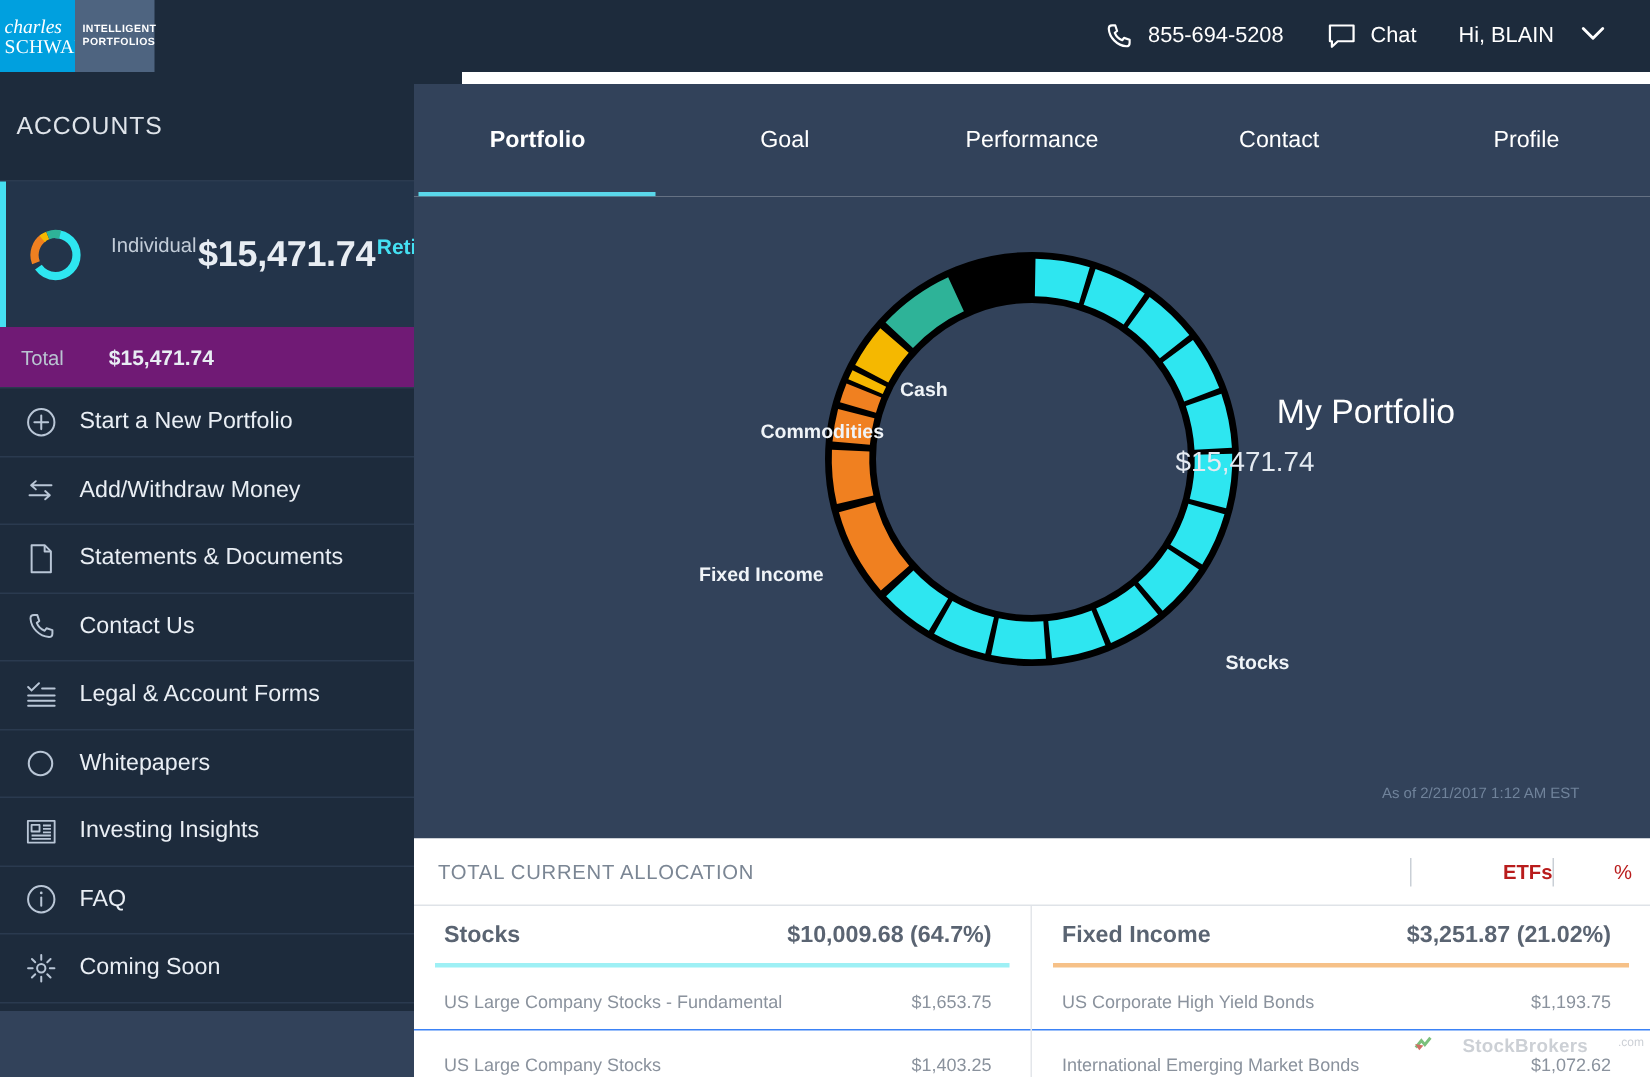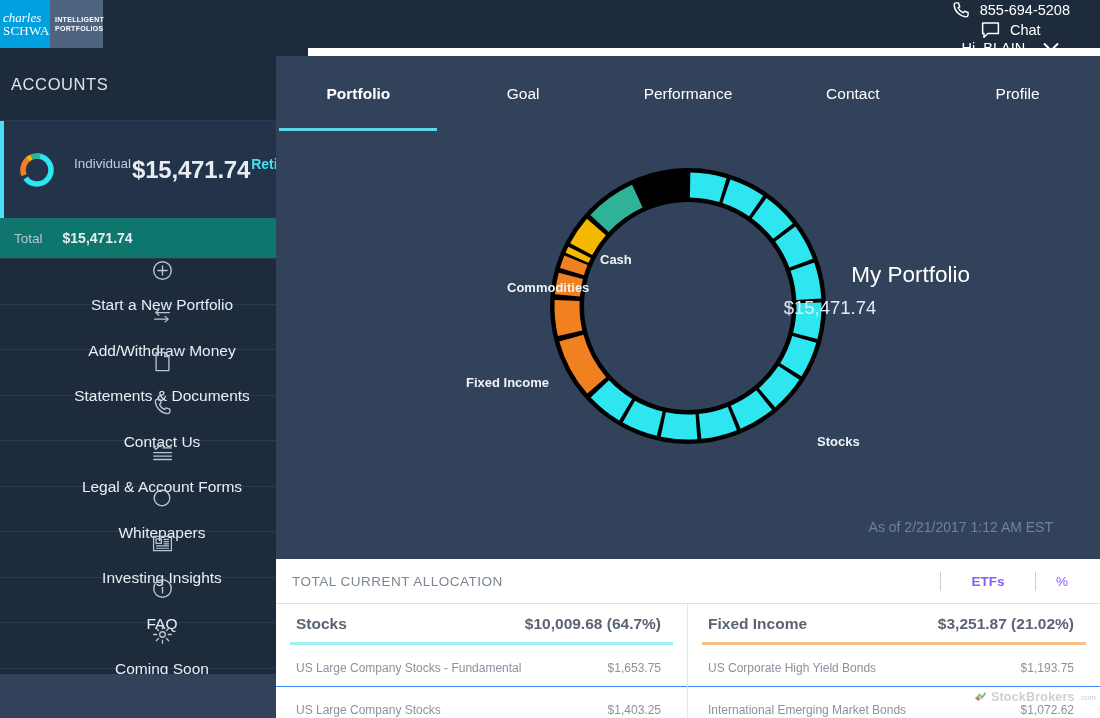--- a/index.html
+++ b/index.html
@@ -27,21 +27,20 @@
   .logo-ip {
     width: 53px; height: 48px; background: #4e6480;
     color: #ffffff; display: flex; flex-direction: column;
     justify-content: center; align-items: flex-start; padding-left: 5px;
     font-size: 7px; font-weight: bold; letter-spacing: .3px; line-height: 1.35;
   }
   .top-right {
     position: absolute; right: 16px; top: 0; height: 48px;
     display: flex; align-items: center; gap: 0;
     color: #ffffff;
-    flex-direction: column;
   }
   .tr-item { display: flex; align-items: center; gap: 9px; padding: 0 14px; font-size: 14.5px; }
   .tr-item .ico { display: inline-flex; align-items: center; }
   .chev { margin-left: 9px; font-size: 11px; }
 
   
   .sidebar {
     position: absolute; left: 0; top: 48px; width: 308px; height: 670px;
     background: #1d2b3c;
   }
@@ -57,31 +56,31 @@
   .acct-card::before {
     content: ""; position: absolute; left: 0; top: 0; bottom: 0; width: 4px;
     background: #45e0f2;
   }
   .acct-donut { width: 42px; height: 42px; margin-right: 16px; flex: none; }
   .acct-meta { display: flex; gap: 1px; }
   .acct-type { color: #c2ccd8; font-size: 13.5px; }
   .acct-amt { color: #e8edf3; font-size: 24px; font-weight: bold; letter-spacing: -.2px; }
   .acct-tag { color: #45e0f2; font-size: 14px; font-weight: bold; }
   .total-row {
-    height: 40px; background: #0f766e; display: flex; align-items: center;
-    padding-left: 14px; gap: 20px;
+    height: 40px; background: #701a75; display: flex; align-items: center;
+    padding-left: 14px; gap: 30px;
   }
   .total-lbl { color: #b9c4d1; font-size: 13.5px; }
   .total-val { color: #e8edf3; font-size: 14px; font-weight: bold; }
 
   .nav-list { border-top: 1px solid #2a3a4f; }
   .nav-item {
     height: 45.5px; display: flex; align-items: center; gap: 15px;
     padding-left: 16px; border-bottom: 1px solid #2a3a4f;
-    color: #e9eef4; font-size: 15.5px; cursor: pointer; flex-direction: column;
+    color: #e9eef4; font-size: 15.5px; cursor: pointer;
   }
   .nav-item .nico { width: 22px; height: 22px; flex: none; display: flex; align-items: center; justify-content: center; }
   .sb-bottom { position: absolute; left: 0; bottom: 0; width: 276px; height: 44px; background: #32425a; }
 
   
   .main { position: absolute; left: 276px; top: 56px; width: 824px; height: 670px; background: #ffffff; }
 
   .tabs {
     position: relative; height: 75px; background: #32425a;
     display: flex; align-items: center;
@@ -110,34 +109,34 @@
     position: absolute; left: 414px; top: 166px; width: 280px; text-align: center;
     color: #e4eaf1; font-size: 18.5px;
   }
   .lbl { position: absolute; color: #f0f4f8; font-size: 13px; font-weight: bold; }
   .lbl-cash { left: 324px; top: 121px; }
   .lbl-comm { left: 231px; top: 149px; }
   .lbl-fix  { left: 190px; top: 244px; }
   .lbl-stk  { left: 541px; top: 303px; }
   .asof {
     position: absolute; right: 47px; bottom: 24px;
-    color: #70839b; font-size: 14px;
+    color: #70839b; font-size: 10px;
   }
 
   
   .alloc { position: relative; background: #ffffff; height: 167px; }
   .alloc-hd {
     height: 45px; display: flex; align-items: center;
     border-bottom: 1px solid #dfe3e8; padding: 0 12px 0 16px;
   }
   .alloc-title { color: #7b8694; font-size: 13.5px; letter-spacing: .5px; flex: 1; }
   .hd-sep { width: 1px; height: 19px; background: #c9cfd6; }
   .hd-link {
-    color: #8b5cf6; font-size: 13.5px; font-weight: bold; cursor: pointer;
-    width: 94px; text-align: center;
+    color: #b91c1c; font-size: 13.5px; font-weight: bold; cursor: pointer;
+    width: 94px; text-align: right;
   }
   .hd-link.pct { width: 52px; font-weight: normal; }
 
   .cols { display: flex; }
   .col { width: 412px; }
   .col.left { border-right: 1px solid #e3e6ea; }
   .cat-row {
     display: flex; align-items: center; justify-content: space-between;
     padding: 11px 26px 9px 20px; font-size: 15.5px; font-weight: bold; color: #5a6472;
   }
@@ -146,21 +145,21 @@
     display: flex; align-items: flex-end; justify-content: space-between;
     padding: 10px 26px 10px 20px; gap: 10px;
     border-bottom: 1px solid #3b82f6; color: #8a929d; font-size: 12px;
     line-height: 1.26; min-height: 42px;
   }
   .hrow .nm { max-width: 250px; }
   .hrow .vl { white-space: nowrap; }
 
   .watermark {
     position: absolute; right: 4px; bottom: 22px;
-    display: flex; align-items: center; gap: 4px;
+    display: flex; align-items: flex-start; gap: 20px;
     opacity: .72; pointer-events: none;
   }
   .wm-text { font-size: 12.5px; font-weight: bold; color: #b9bec6; letter-spacing: .2px; }
   .wm-dot { font-size: 8px; color: #b9bec6; }
 </style>
 </head>
 <body>
 
 <div id="app">
 

